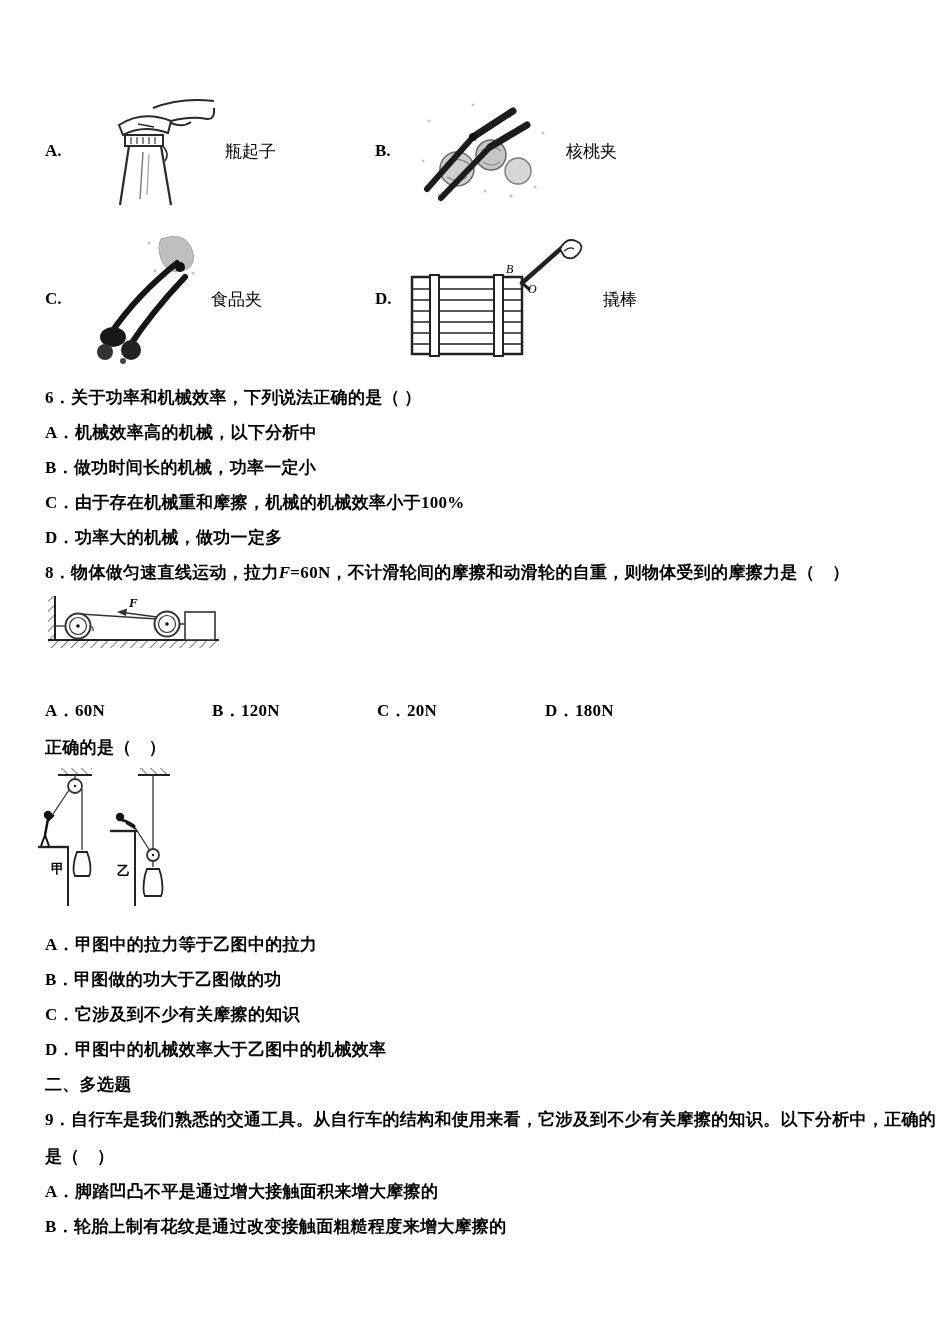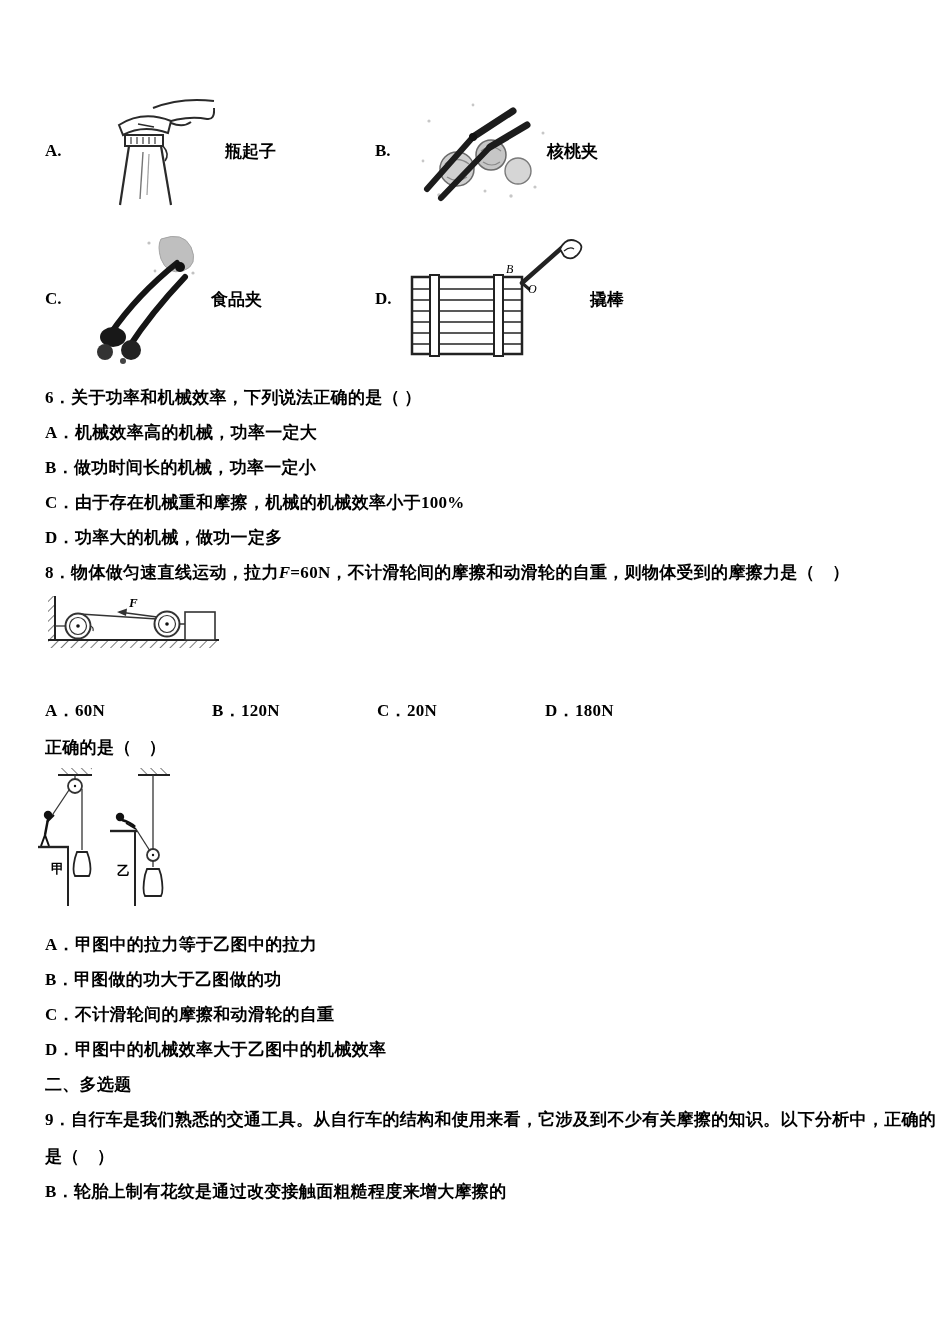--- a/index.html
+++ b/index.html
@@ -27,21 +27,21 @@
   .var{font-style:italic;font-family:"Liberation Serif",serif;}
   
   .figgrid{
     display:grid;
     grid-template-columns:330px 1fr;
     row-gap:26px;
     width:660px;
   }
   .figcell{display:flex;align-items:center;}
   .figcell .optlabel{font-size:17px;font-weight:bold;flex:0 0 auto;}
-  .figcell .caption{font-size:17px;font-weight:bold;flex:0 0 auto;}
+  .figcell .caption{font-size:17px;font-weight:normal;flex:0 0 auto;}
   .sketch{display:block;flex:0 0 auto;}
   
   .optrow{display:grid;grid-template-columns:167px 165px 168px 1fr;margin-top:48px;}
   figure{margin:0;padding:0;}
 </style>
 </head>
 <body>
 
 <div class="page">
 
@@ -96,21 +96,21 @@
         <path d="M66,52 q10,-8 20,0 M68,63 q9,6 17,0" fill="none" stroke="#8a8a8a" stroke-width="1.2"></path>
         <circle cx="103" cy="72" r="13" fill="#d6d6d6" stroke="#7a7a7a" stroke-width="1.4"></circle>
         <g stroke="#1c1c1c" stroke-linecap="round">
           <line x1="12" y1="90" x2="58" y2="38" stroke-width="6"></line>
           <line x1="26" y1="99" x2="75" y2="48" stroke-width="6"></line>
           <line x1="58" y1="38" x2="98" y2="12" stroke-width="7"></line>
           <line x1="75" y1="48" x2="112" y2="26" stroke-width="7"></line>
         </g>
         <circle cx="58" cy="38" r="4" fill="#111"></circle>
       </svg>
-      <span class="caption" style="margin-left:0">核桃夹</span>
+      <span class="caption" style="margin-left:19px">核桃夹</span>
     </div>
 
     <div class="figcell">
       <span class="optlabel" style="width:40px">C.</span>
       <svg class="sketch" width="116" height="132" viewBox="0 0 116 132">
         <path d="M76,6 Q98,-2 106,14 Q114,32 98,38 Q82,42 76,26 Q72,13 76,6 Z" fill="#b9b9b9" stroke="#9a9a9a" stroke-width="1" opacity=".9"></path>
         <g fill="#9a9a9a" opacity=".6">
           <circle cx="64" cy="10" r="1.6"></circle>
             <circle cx="108" cy="40" r="1.6"></circle>
             <circle cx="70" cy="38" r="1.4"></circle>
@@ -140,26 +140,26 @@
         </g>
         <rect x="28" y="38" width="9" height="81" fill="#fff" stroke="#222" stroke-width="2"></rect>
         <rect x="92" y="38" width="9" height="81" fill="#fff" stroke="#222" stroke-width="2"></rect>
         <line x1="120" y1="46" x2="163" y2="8" stroke="#222" stroke-width="4.5" stroke-linecap="round"></line>
         <line x1="120" y1="46" x2="127" y2="52" stroke="#222" stroke-width="3" stroke-linecap="round"></line>
         <path d="M158,12 q6,-12 16,-8 q9,4 3,12 q-7,9 -15,3 Z" fill="#fff" stroke="#222" stroke-width="1.8"></path>
         <path d="M162,14 q6,-5 10,-2" fill="none" stroke="#222" stroke-width="1.2"></path>
         <text x="104" y="36" font-size="12" font-style="italic" font-family="Liberation Serif,serif">B</text>
         <text x="126" y="56" font-size="12" font-style="italic" font-family="Liberation Serif,serif">O</text>
       </svg>
-      <span class="caption" style="">撬棒</span>
+      <span class="caption" style="margin-left:13px">撬棒</span>
     </div>
   </div>
 
   <p class="t mt22">6．关于功率和机械效率，下列说法正确的是（ ）</p>
-  <p class="t">A．机械效率高的机械，功率一定大</p>
+  <p class="t">A．机械效率高的机械，以下分析中</p>
   <p class="t">B．做功时间长的机械，功率一定小</p>
   <p class="t">C．由于存在机械重和摩擦，机械的机械效率小于100%</p>
   <p class="t">D．功率大的机械，做功一定多</p>
 
   <p class="t"><span>8．物体做匀速直线运动，拉力</span><span class="var">F</span><span>=60N，不计滑轮间的摩擦和动滑轮的自重，则物体受到的摩擦力是（　）</span></p>
 
   <figure class="mt9">
     <svg width="178" height="60" viewBox="0 0 178 60" style="display:block;margin-left:2px">
       <defs>
         <pattern id="hq7" width="7" height="7" patternUnits="userSpaceOnUse" patternTransform="rotate(45)">
@@ -237,24 +237,25 @@
       <path d="M88,58 L98,64" stroke="#111" stroke-width="1.8" fill="none"></path>
       <line x1="72" y1="66" x2="99" y2="66" stroke="#222" stroke-width="2.4"></line>
       <line x1="97" y1="66" x2="97" y2="141" stroke="#222" stroke-width="2"></line>
       <line x1="98" y1="64" x2="112" y2="86" stroke="#333" stroke-width="1.3"></line>
       <text x="79" y="110" font-size="13" font-weight="bold" font-family="Liberation Serif,serif">乙</text>
     </svg>
   </figure>
 
   <p class="t mt27">A．甲图中的拉力等于乙图中的拉力</p>
   <p class="t">B．甲图做的功大于乙图做的功</p>
-  <p class="t">C．不计滑轮间的摩擦和动滑轮的自重</p>
+  <p class="t">C．它涉及到不少有关摩擦的知识</p>
   <p class="t">D．甲图中的机械效率大于乙图中的机械效率</p>
 
   <p class="t">二、多选题</p>
 
   <p class="t">
     <span class="ln">9．自行车是我们熟悉的交通工具。从自行车的结构和使用来看，它涉及到不少有关摩擦的知识。以下分析中，正确的</span>
     <span class="ln">是（　）</span>
   </p>
+  <p class="t">A．脚踏凹凸不平是通过增大接触面积来增大摩擦的</p>
   <p class="t">B．轮胎上制有花纹是通过改变接触面粗糙程度来增大摩擦的</p>
 
 </div>
 
 </body></html>

